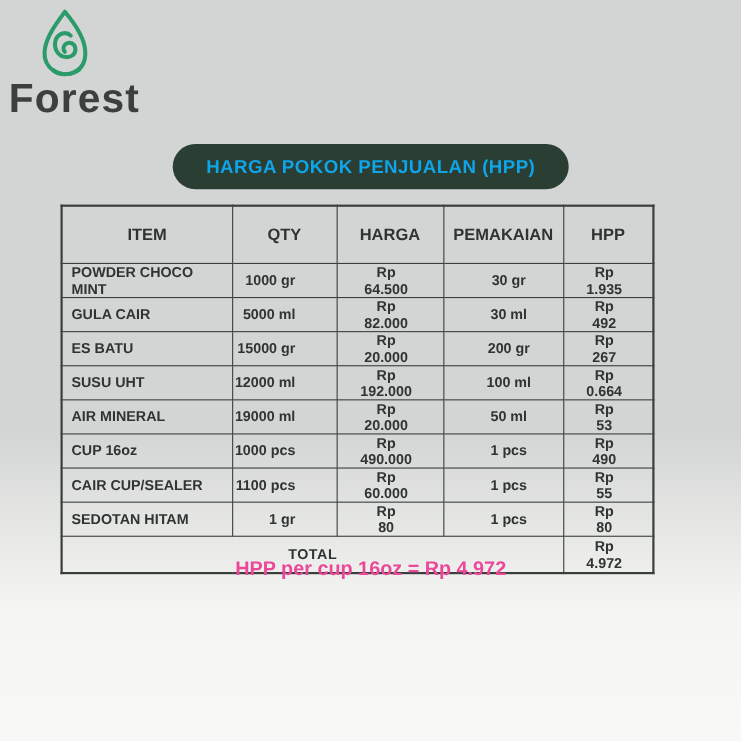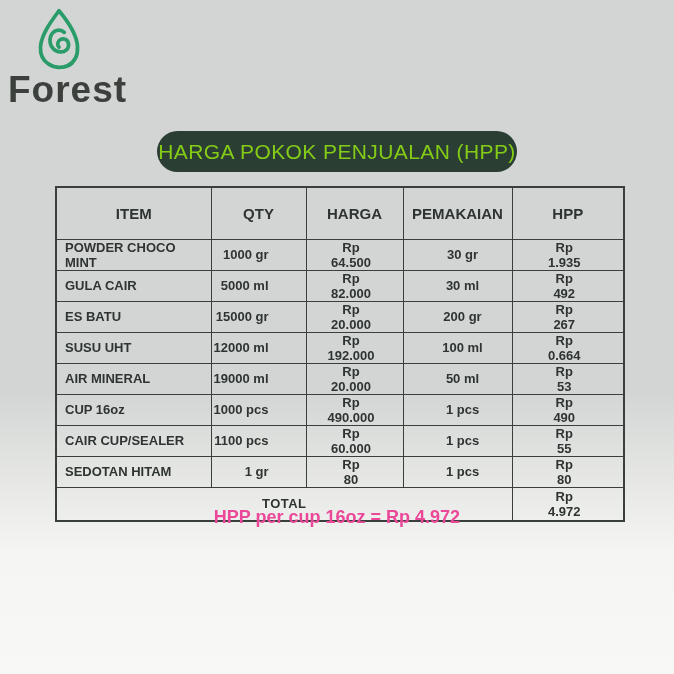--- a/index.html
+++ b/index.html
@@ -22,42 +22,42 @@
     font-size: 37px; font-weight: 800; color: #3b403c; letter-spacing: 1px;
   }
 
   
   .banner {
     position: absolute; left: 157px; top: 131px; width: 360px; height: 41px;
     background: #2b3e34; border-radius: 21px;
     display: flex; align-items: center; justify-content: center;
   }
   .banner-text {
-    color: #84cc16; font-size: 21px; font-weight: 400; letter-spacing: 0.4px;
+    color: #0ea5e9; font-size: 17px; font-weight: 700; letter-spacing: 0.4px;
   }
 
   
   table.hpp {
     position: absolute; left: 55px; top: 186px;
     border-collapse: collapse;
     table-layout: fixed;
   }
   table.hpp td, table.hpp th {
     border: 1.6px solid #39403c;
     font-weight: 700;
     font-size: 13px;
     color: #2e3431;
     overflow: hidden;
   }
   table.hpp { border: 2.4px solid #39403c; }
   th.col-item { width: 155px; }
   th.col-qty { width: 95px; }
   th.col-harga { width: 97px; }
   th.col-pemakaian { width: 109px; }
-  th.col-hpp { width: 112px; }
+  th.col-hpp { width: 82px; }
   tr.head-row th { height: 52px; font-size: 15px; text-align: center; }
   tr.data-row td { height: 28px; }
   td.c-item { text-align: left; padding-left: 8px; }
   td.c-qty { text-align: right; padding-right: 37px; }
   td.c-money .money-wrap {
     display: flex; justify-content: space-between; align-items: center;
     padding: 0 15px 0 8px;
     flex-direction: column;
   }
   td.c-pemakaian { text-align: center; padding-left: 10px; }

